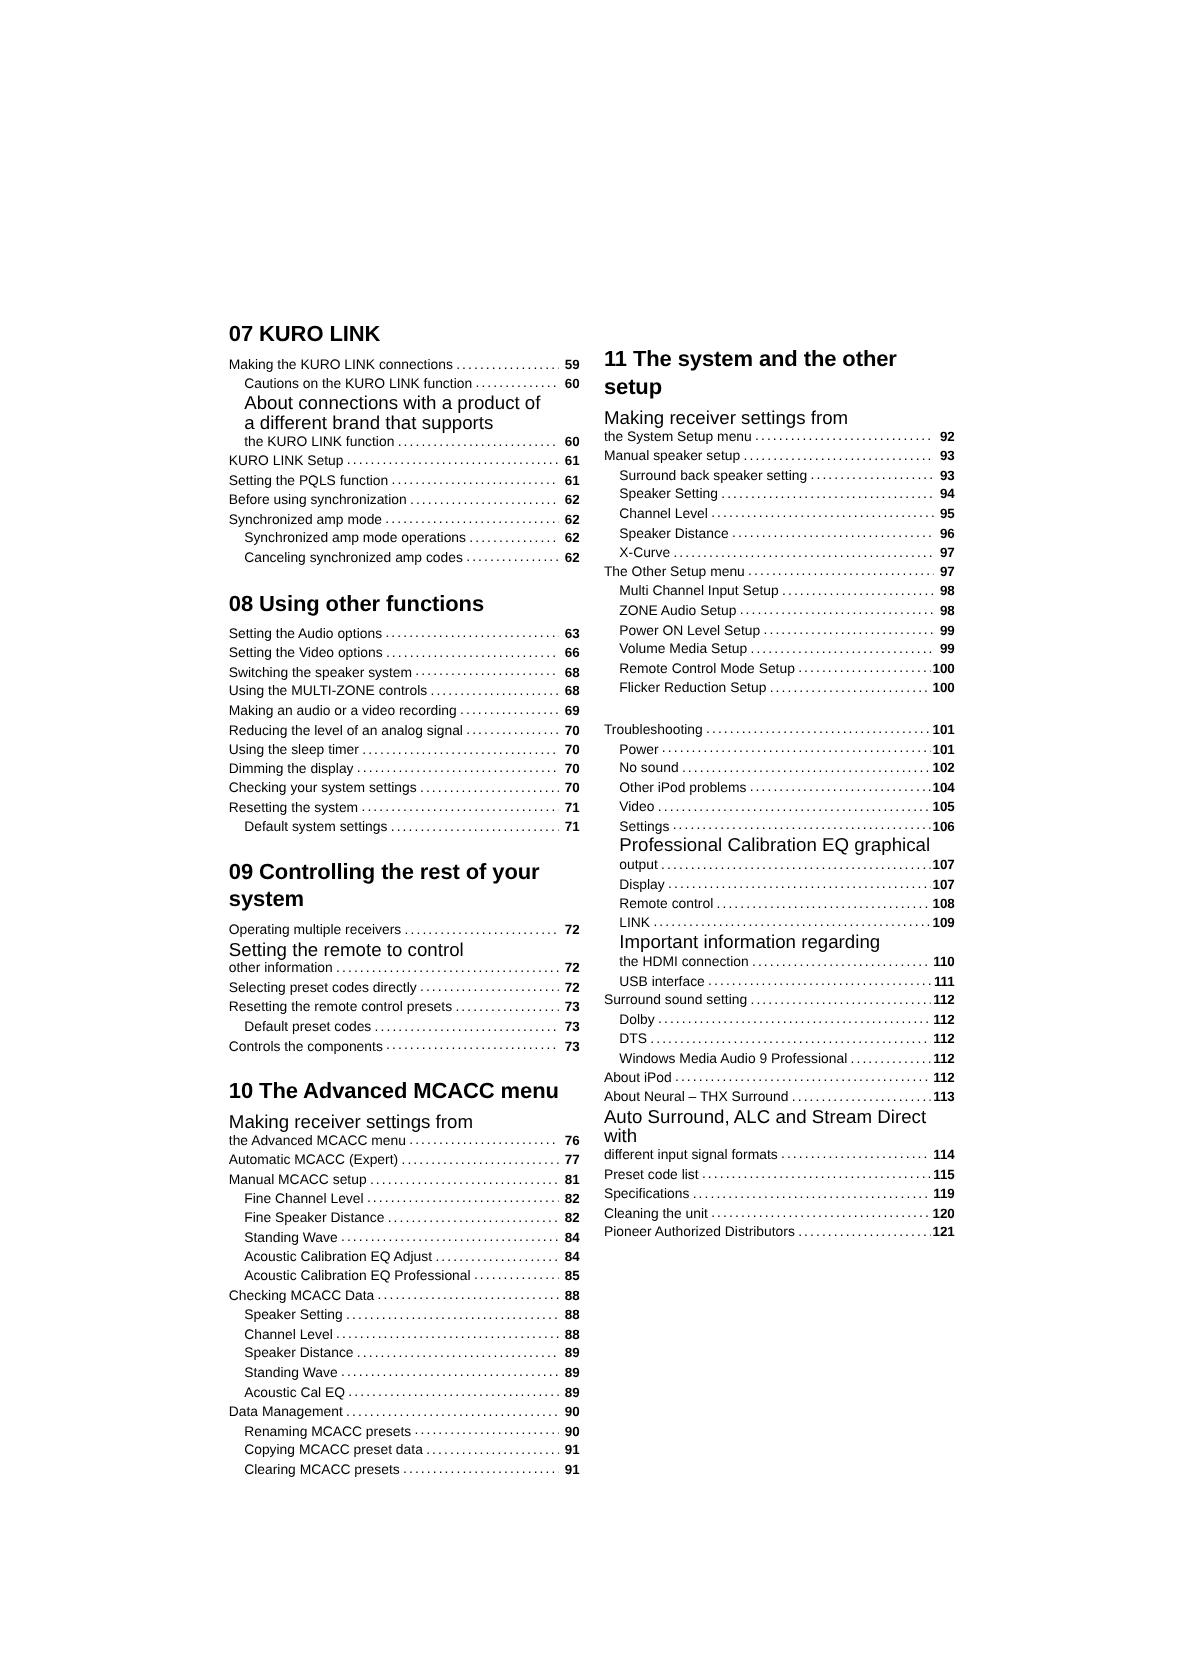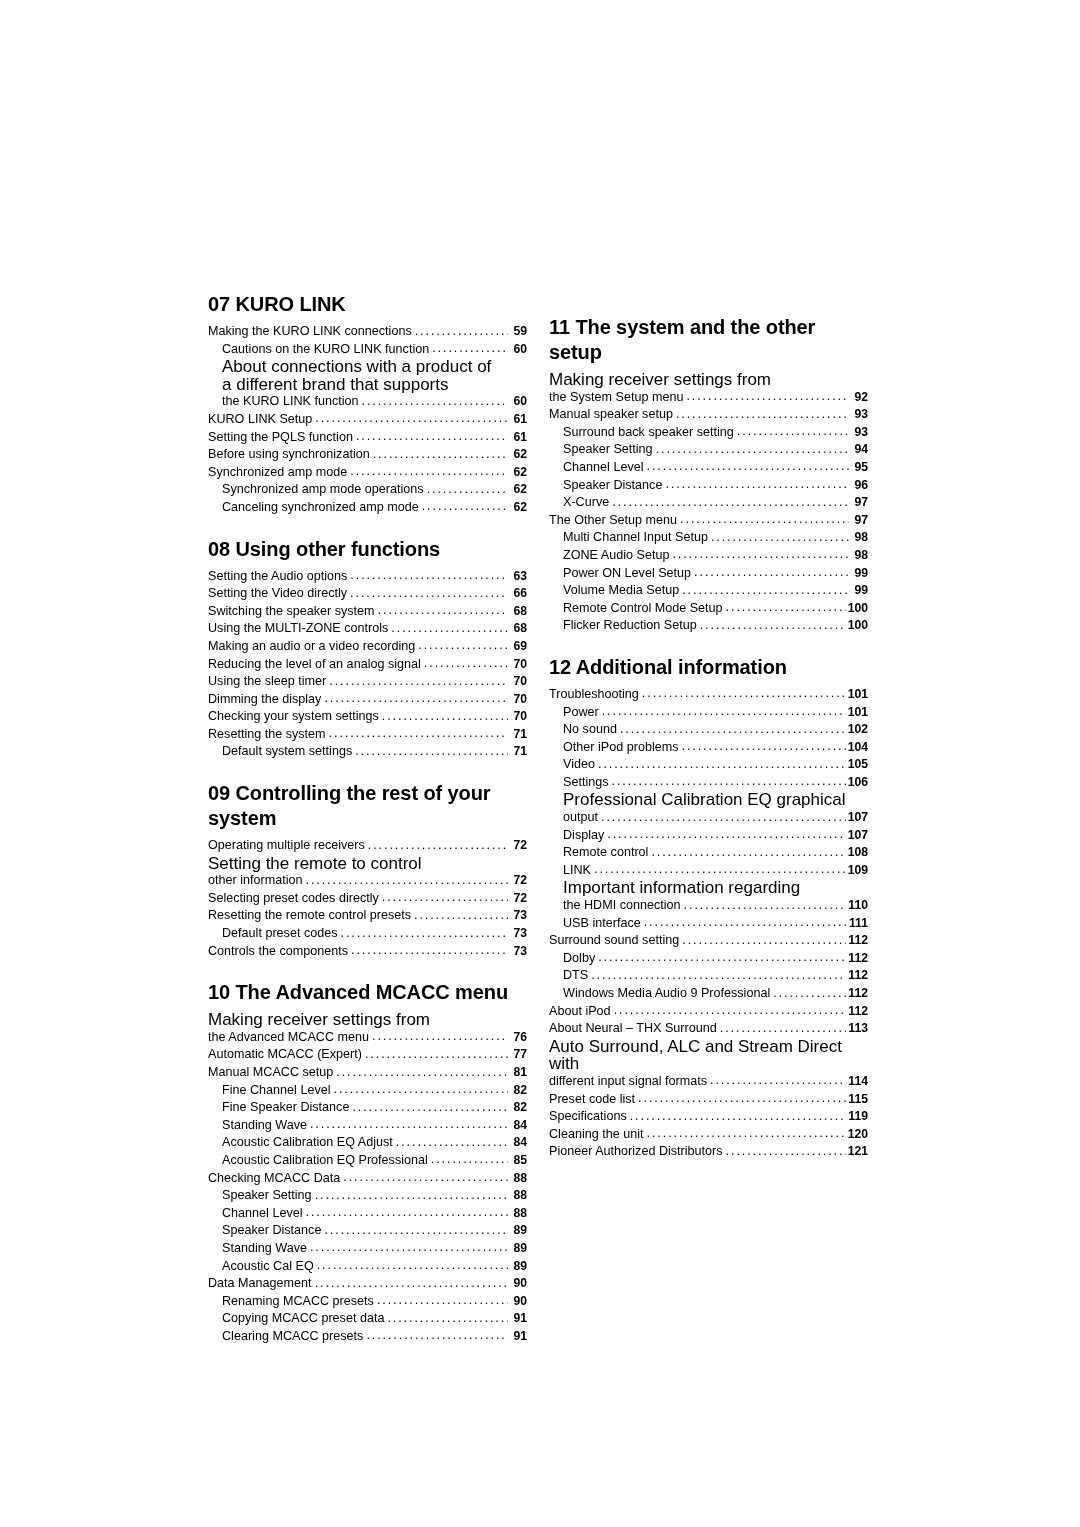--- a/index.html
+++ b/index.html
@@ -130,34 +130,34 @@
             <span class="label">Synchronized amp mode</span>
             <span class="dots">............................................................</span>
             <span class="page-no">62</span>
           </div>
           <div class="entry indent1">
             <span class="label">Synchronized amp mode operations</span>
             <span class="dots">............................................................</span>
             <span class="page-no">62</span>
           </div>
           <div class="entry indent1">
-            <span class="label">Canceling synchronized amp mode</span>
+            <span class="label">Canceling synchronized amp codes</span>
             <span class="dots">............................................................</span>
             <span class="page-no">62</span>
           </div>
         </div>
         <div class="sec">
           <h2 class="sec-title">08 Using other functions</h2>
           <div class="entry">
             <span class="label">Setting the Audio options</span>
             <span class="dots">............................................................</span>
             <span class="page-no">63</span>
           </div>
           <div class="entry">
-            <span class="label">Setting the Video directly</span>
+            <span class="label">Setting the Video options</span>
             <span class="dots">............................................................</span>
             <span class="page-no">66</span>
           </div>
           <div class="entry">
             <span class="label">Switching the speaker system</span>
             <span class="dots">............................................................</span>
             <span class="page-no">68</span>
           </div>
           <div class="entry">
             <span class="label">Using the MULTI-ZONE controls</span>
@@ -398,21 +398,20 @@
             <span class="dots">............................................................</span>
             <span class="page-no">100</span>
           </div>
           <div class="entry indent1">
             <span class="label">Flicker Reduction Setup</span>
             <span class="dots">............................................................</span>
             <span class="page-no">100</span>
           </div>
         </div>
         <div class="sec">
-          <h2 class="sec-title">12 Additional information</h2>
           <div class="entry">
             <span class="label">Troubleshooting</span>
             <span class="dots">............................................................</span>
             <span class="page-no">101</span>
           </div>
           <div class="entry indent1">
             <span class="label">Power</span>
             <span class="dots">............................................................</span>
             <span class="page-no">101</span>
           </div>

